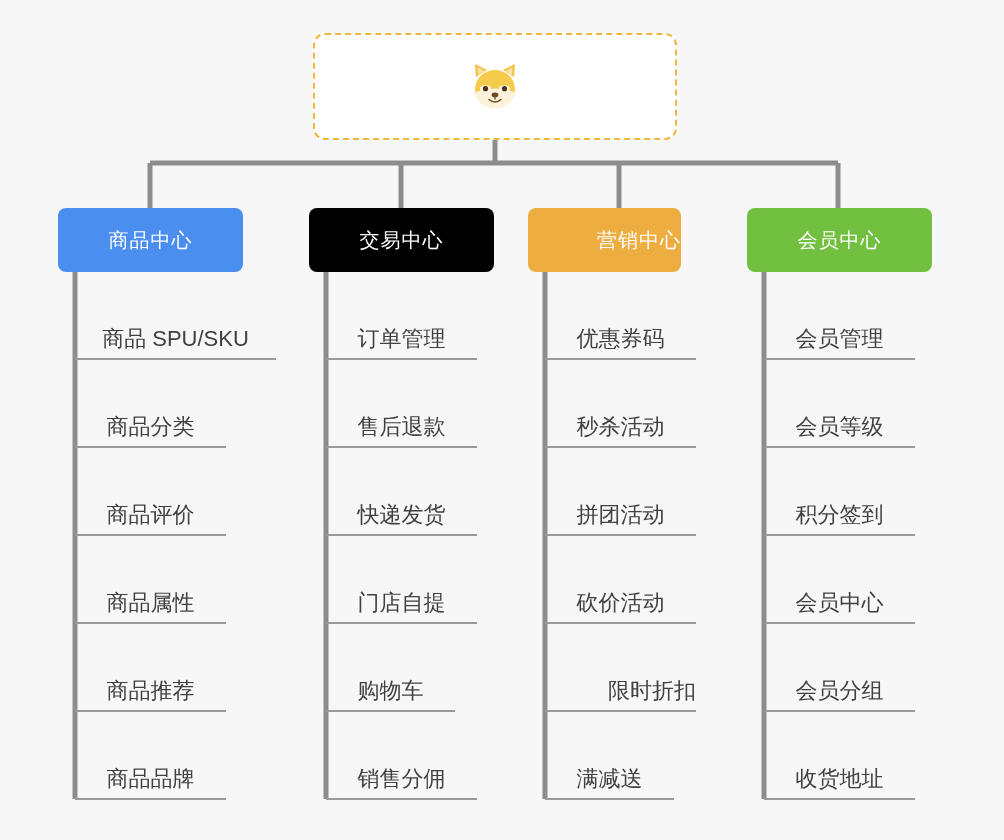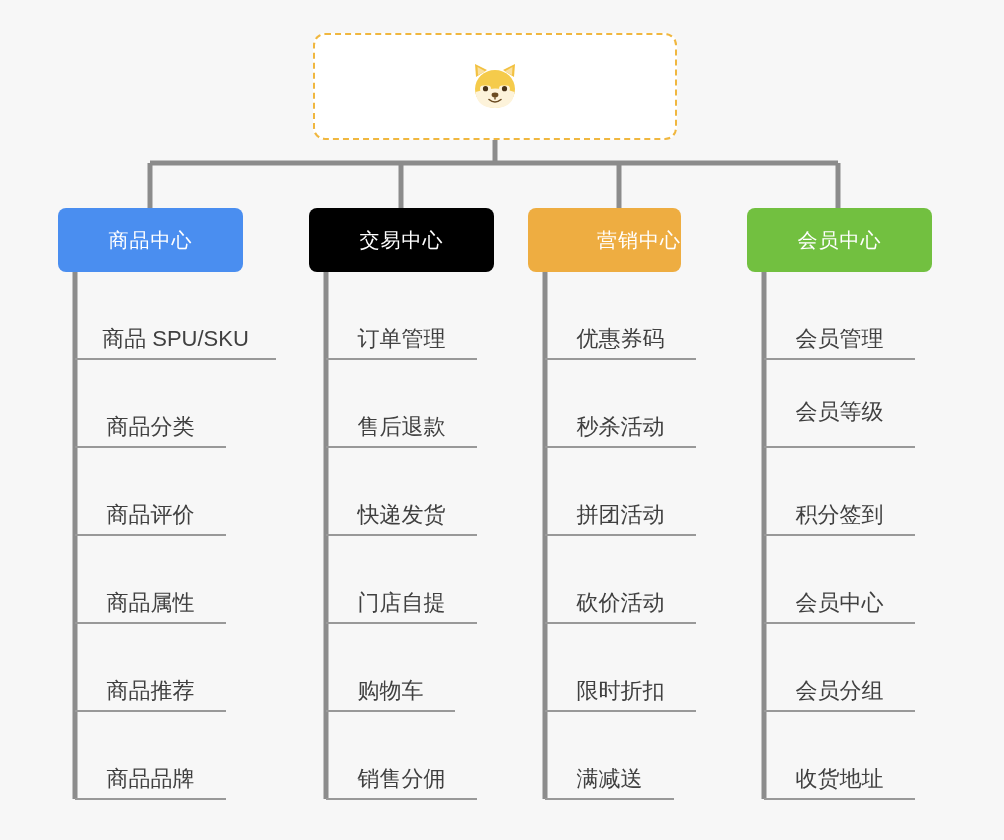--- a/index.html
+++ b/index.html
@@ -212,38 +212,38 @@
       </li>
       <li class="leaf-item" style="left:17px; top:110px; width:151px; height:66px;">
         <span>秒杀活动</span>
       </li>
       <li class="leaf-item" style="left:17px; top:198px; width:151px; height:66px;">
         <span>拼团活动</span>
       </li>
       <li class="leaf-item" style="left:17px; top:286px; width:151px; height:66px;">
         <span>砍价活动</span>
       </li>
-      <li class="leaf-item" style="left:17px; top:374px; width:151px; height:66px;">
+      <li class="leaf-item" style="left:17px; top:374px; width:151px; height:66px;justify-content:flex-end;">
         <span>限时折扣</span>
       </li>
       <li class="leaf-item" style="left:17px; top:462px; width:129px; height:66px;">
         <span>满减送</span>
       </li>
     </ul>
   </div>
 
   <div class="branch" style="left:747px; width:220px;">
     <div class="branch-header" style="width:185px; background:#72c040;">
       <span>会员中心</span>
     </div>
     <ul class="leaf-list">
       <li class="leaf-item" style="left:17px; top:22px;  width:151px; height:66px;">
         <span>会员管理</span>
       </li>
-      <li class="leaf-item" style="left:17px; top:110px; width:151px; height:66px;align-items:center;">
+      <li class="leaf-item" style="left:17px; top:110px; width:151px; height:66px;">
         <span>会员等级</span>
       </li>
       <li class="leaf-item" style="left:17px; top:198px; width:151px; height:66px;">
         <span>积分签到</span>
       </li>
       <li class="leaf-item" style="left:17px; top:286px; width:151px; height:66px;">
         <span>会员中心</span>
       </li>
       <li class="leaf-item" style="left:17px; top:374px; width:151px; height:66px;">
         <span>会员分组</span>

